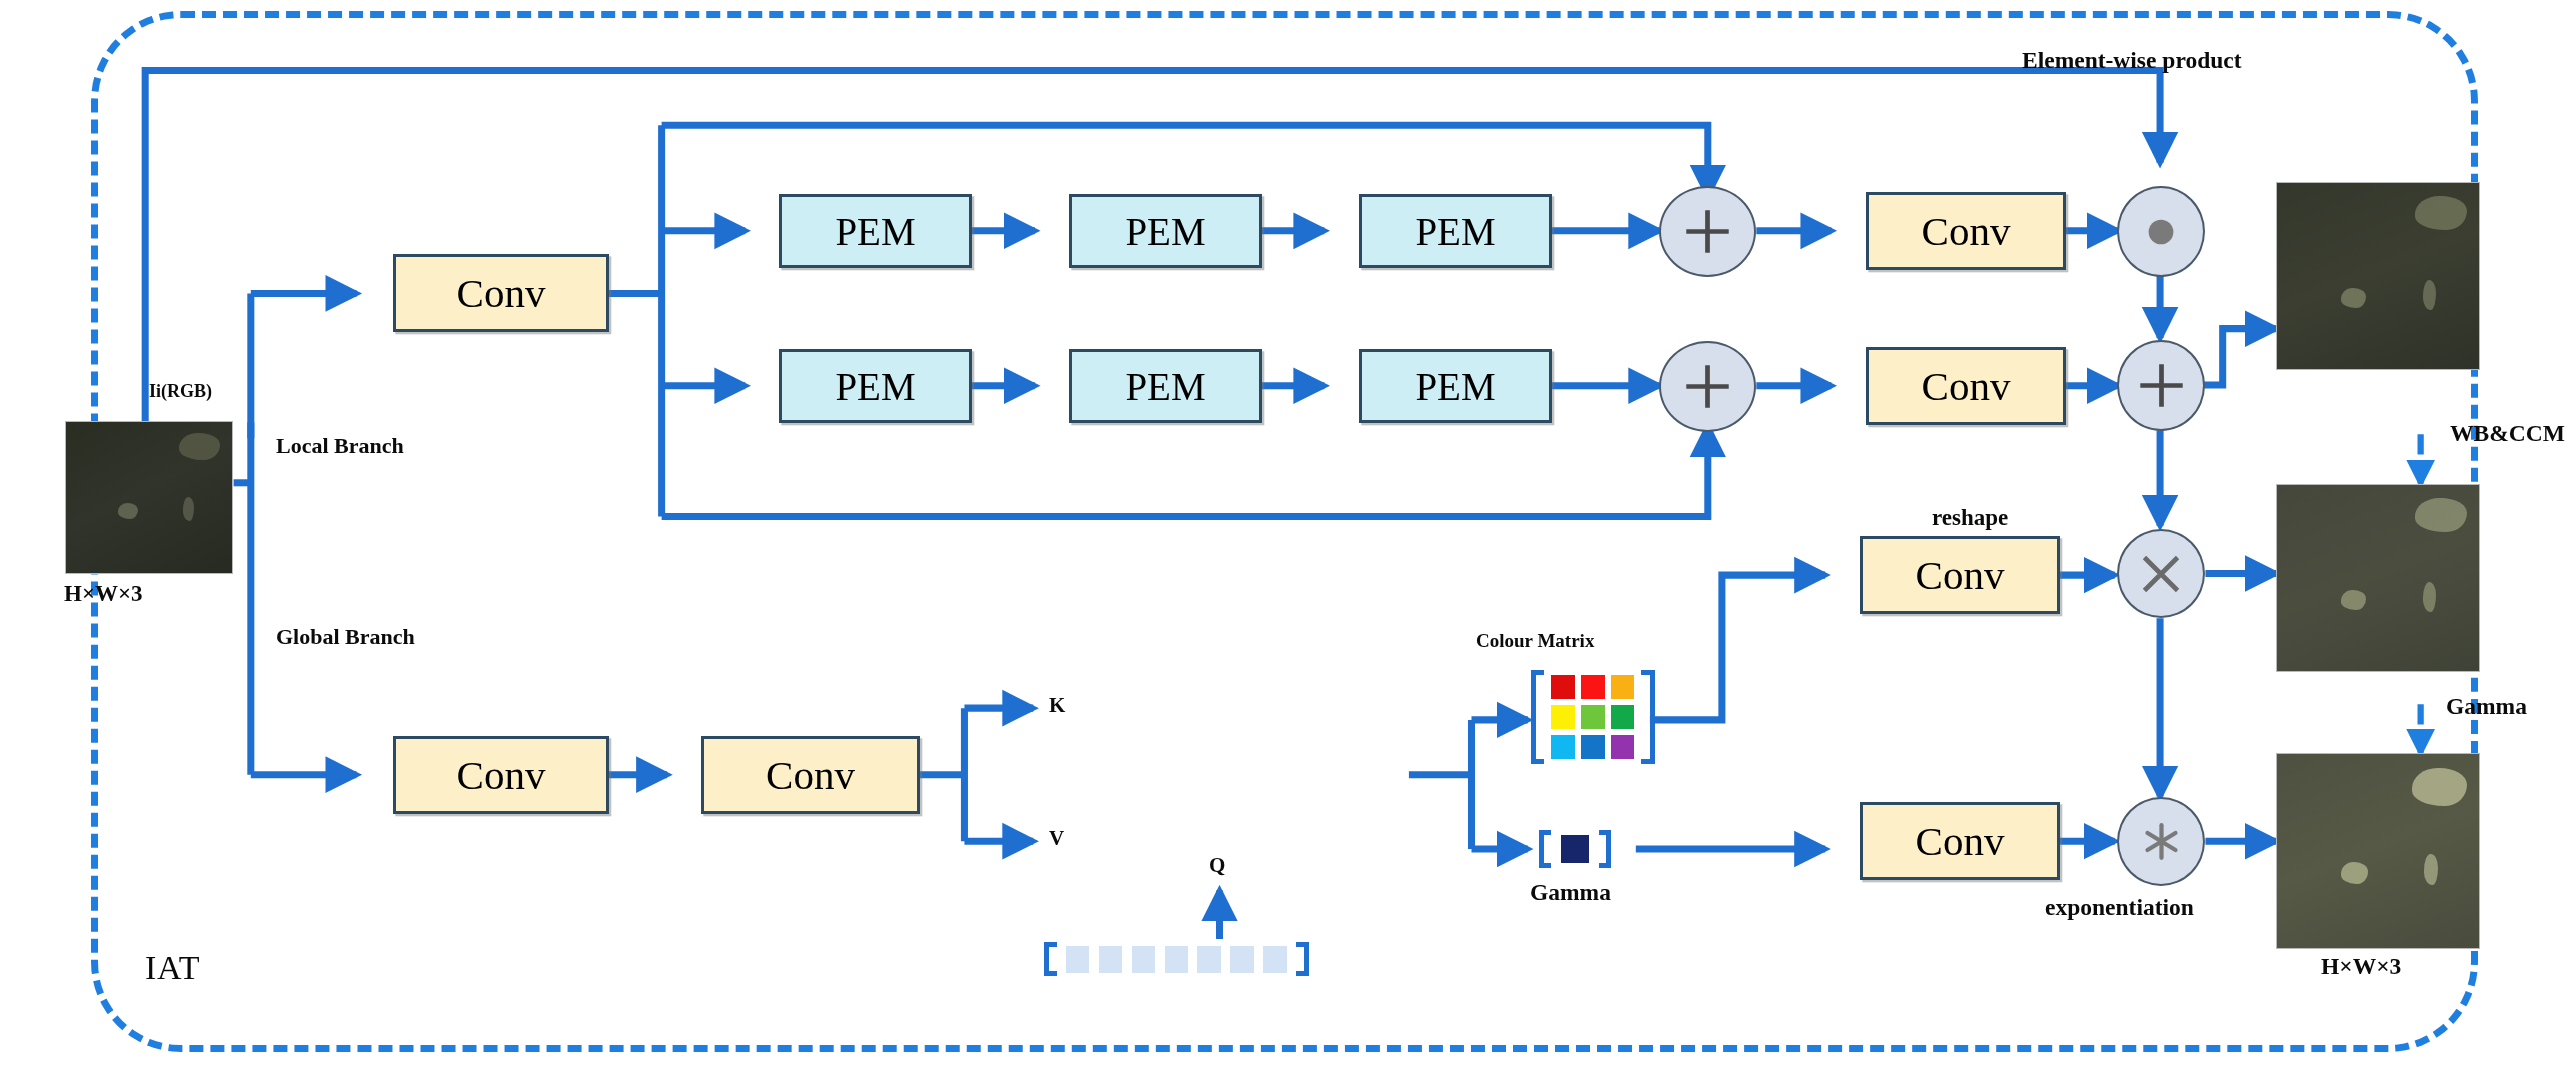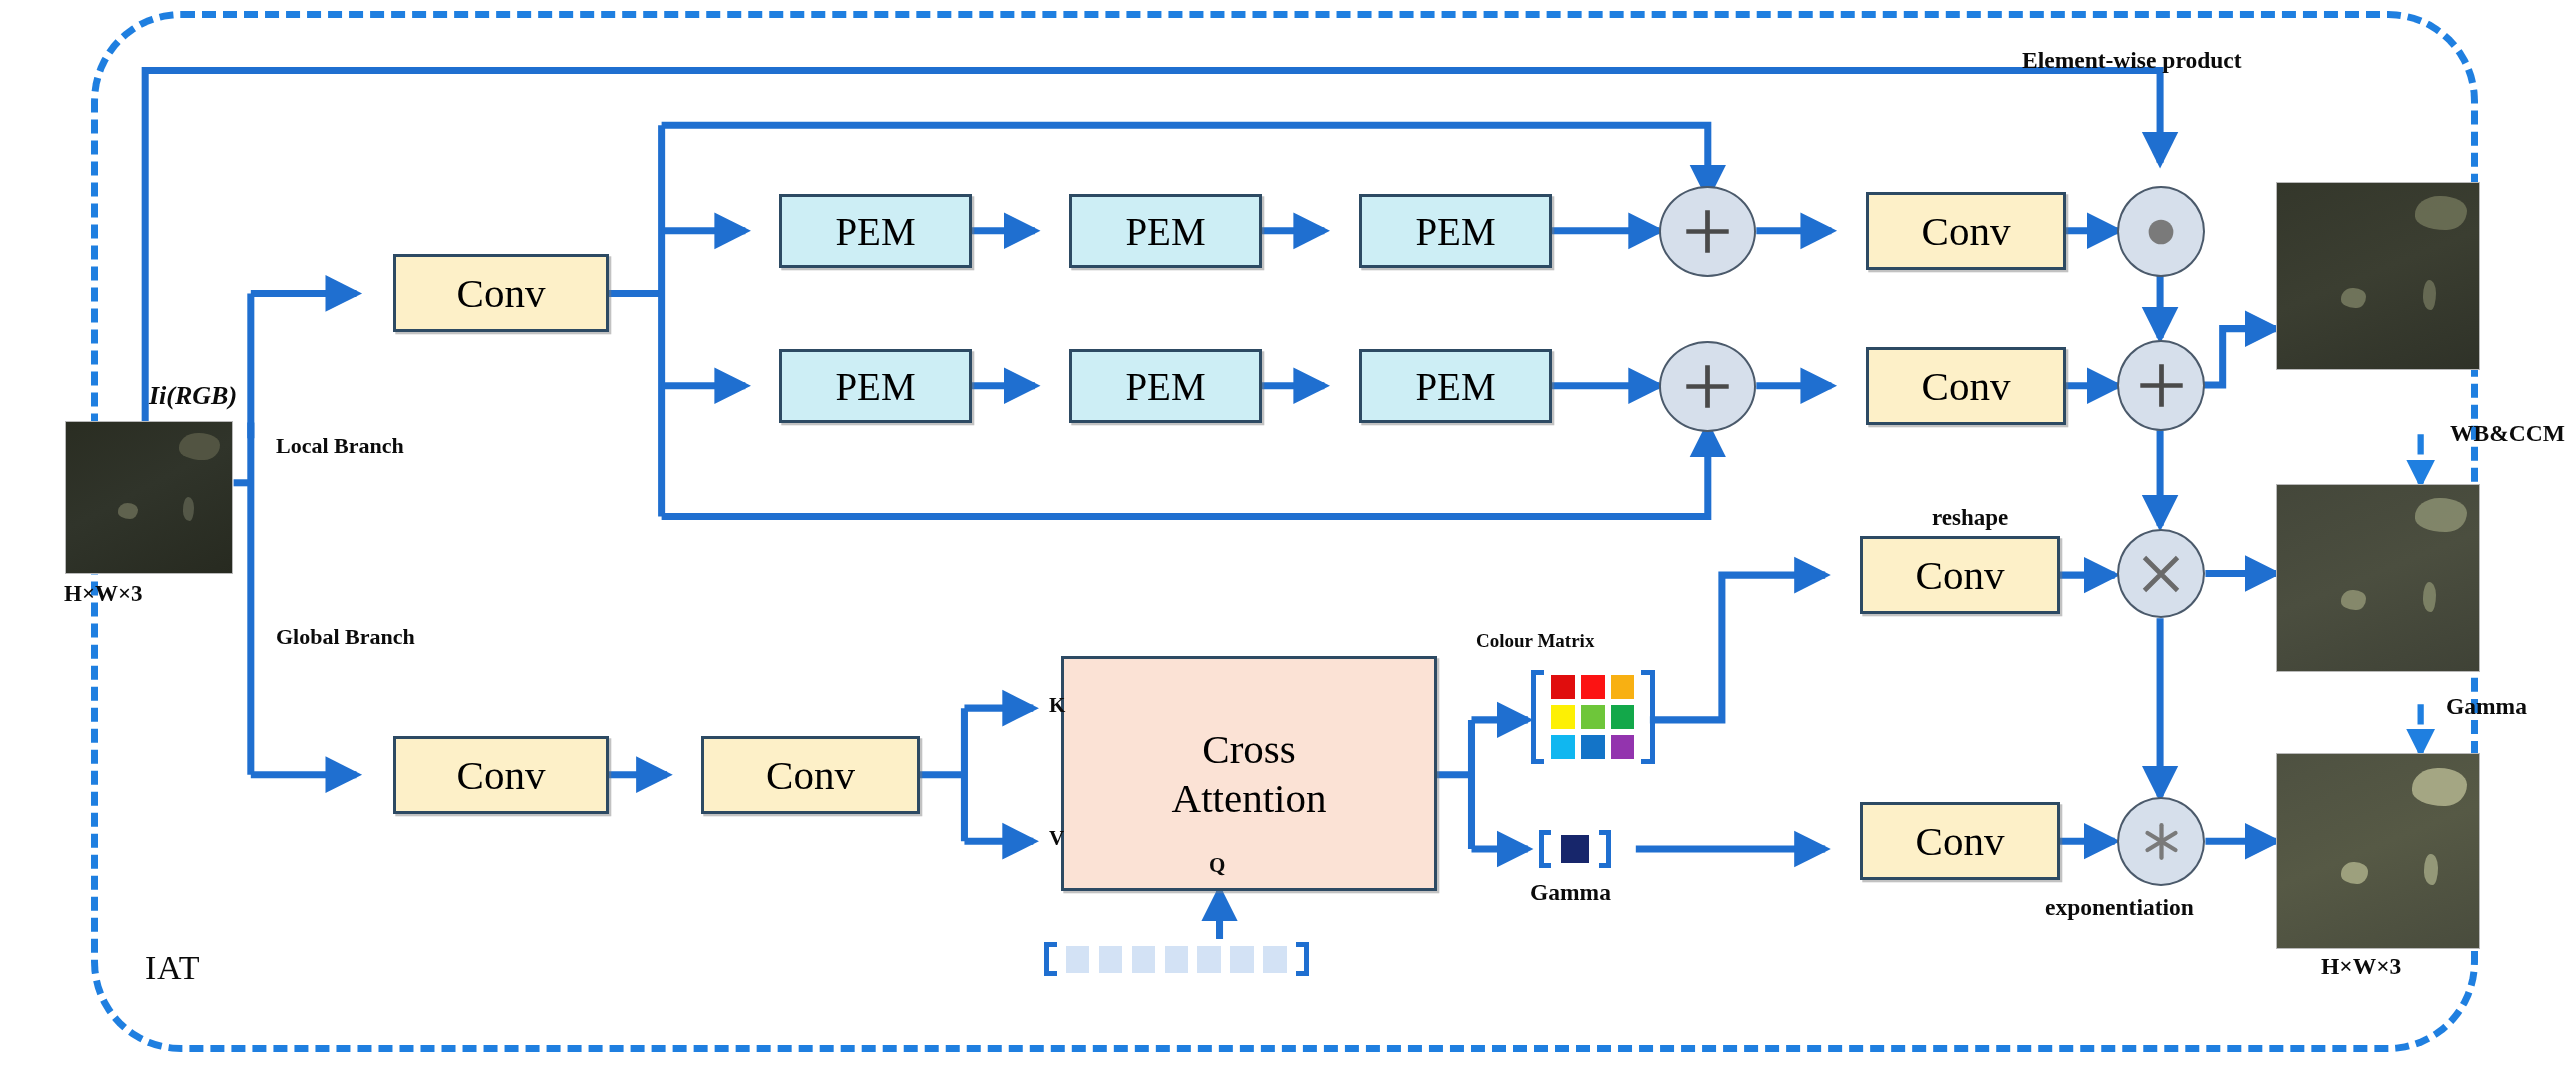--- a/index.html
+++ b/index.html
@@ -159,21 +159,21 @@
 
   <div class="iat-frame"></div>
   <div class="iat-label">IAT</div>
 
   <div class="photo" style="left:65px;top:421px;width:168px;height:153px;">
     <div class="base" style="background:linear-gradient(152deg,#2a2d22 0%,#30342a 45%,#272a20 100%);"></div>
     <div class="blob" style="right:12.5px;top:11px;width:41px;height:27px;background:#585b46;opacity:.85;"></div>
     <div class="blob" style="left:52px;top:81px;width:20.4px;height:15.7px;background:#6b6e57;opacity:.8;"></div>
     <div class="blob" style="left:117px;top:75px;width:11px;height:23.5px;background:#5e6150;opacity:.8;"></div>
   </div>
-  <div class="lbl" style="left:149px;top:381px;font-size:26px;font-style:italic;">Ii(RGB)</div>
+  <div class="lbl" style="left:149px;top:381px;font-size:18px;">Ii(RGB)</div>
   <div class="lbl" style="left:64px;top:581px;font-size:23px;">H×W×3</div>
 
   <div class="lbl" style="left:276px;top:433px;font-size:22px;">Local Branch</div>
   <div class="lbl" style="left:276px;top:624px;font-size:22px;">Global Branch</div>
 
   <div class="box box-conv" style="left:365px;top:254px;width:216px;height:78px;">Conv</div>
 
   <div class="box box-pem" style="left:751px;top:194px;width:193px;height:74px;">PEM</div>
   <div class="box box-pem" style="left:1041px;top:194px;width:193px;height:74px;">PEM</div>
   <div class="box box-pem" style="left:1331px;top:194px;width:193px;height:74px;">PEM</div>
@@ -192,24 +192,20 @@
       <path d="M35,8 L35,62 M8,35 L62,35" stroke="#4a4a4a" stroke-width="6" fill="none"></path>
     </svg>
   </div>
 
   <div class="box box-conv" style="left:1838px;top:192px;width:200px;height:78px;">Conv</div>
   <div class="box box-conv" style="left:1838px;top:347px;width:200px;height:78px;">Conv</div>
 
   <div class="box box-conv" style="left:365px;top:736px;width:216px;height:78px;">Conv</div>
   <div class="box box-conv" style="left:673px;top:736px;width:219px;height:78px;">Conv</div>
 
-  <div class="box box-attn" style="left:1033px;top:656px;width:376px;height:235px;flex-direction:column;">
-    <span>Cross</span>
-    <span>Attention</span>
-  </div>
   <div class="lbl" style="left:1049px;top:693px;font-size:21px;">K</div>
   <div class="lbl" style="left:1049px;top:826px;font-size:21px;">V</div>
   <div class="lbl" style="left:1209px;top:853px;font-size:21px;">Q</div>
 
   <div class="bracket-grp" style="left:1044px;top:942px;">
     <div class="brk brk-l" style="height:34px;width:12.5px;"></div>
     <div class="q-row" style="padding:0 9.4px;">
       <div class="q-cell"></div>
       <div class="q-cell"></div>
       <div class="q-cell"></div>

